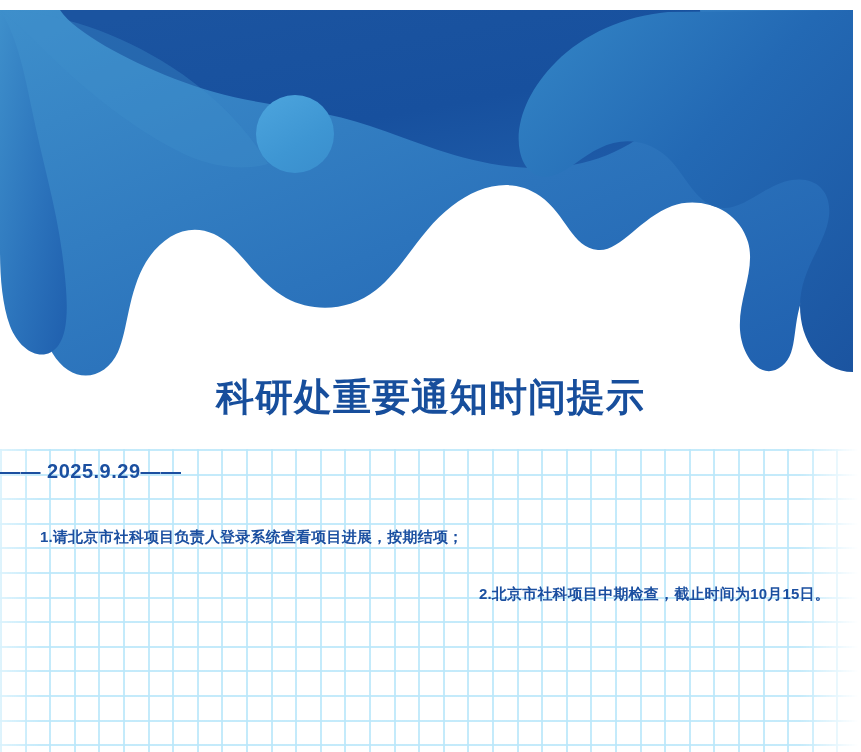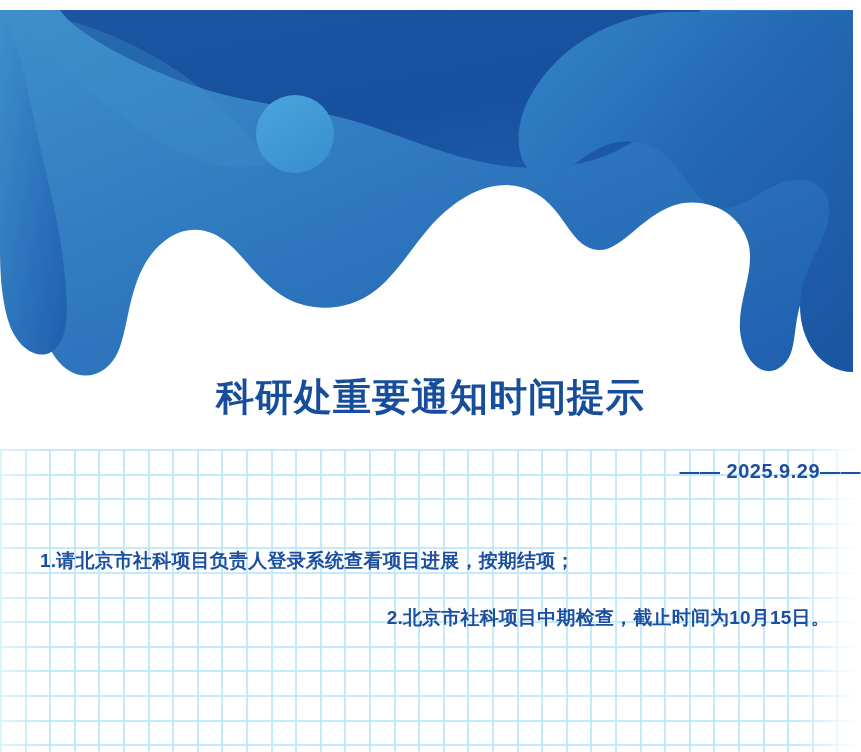--- a/index.html
+++ b/index.html
@@ -78,44 +78,43 @@
     color: #174E9C;
     line-height: 46px;
     white-space: nowrap;
   }
 
   .poster-date {
     position: absolute;
     left: 0;
     top: 458px;
     width: 861px;
-    text-align: right;
+    text-align: left;
     font-size: 20px;
     font-weight: bold;
     letter-spacing: 0.5px;
     color: #1B4FA0;
     line-height: 26px;
     white-space: nowrap;
   }
 
   .notice-list {
     position: absolute;
     left: 40px;
     top: 524px;
     width: 790px;
   }
   .notice-item {
-    font-size: 19px;
+    font-size: 15px;
     font-weight: bold;
     color: #1B4FA0;
     line-height: 26px;
     letter-spacing: 0.2px;
     margin-bottom: 31px;
     white-space: nowrap;
-    margin-top: 24px;
   }
   .notice-item:last-child {
     margin-bottom: 0;
     text-align: right;
   }
 </style>
 </head>
 <body>
 
 <div id="poster">

